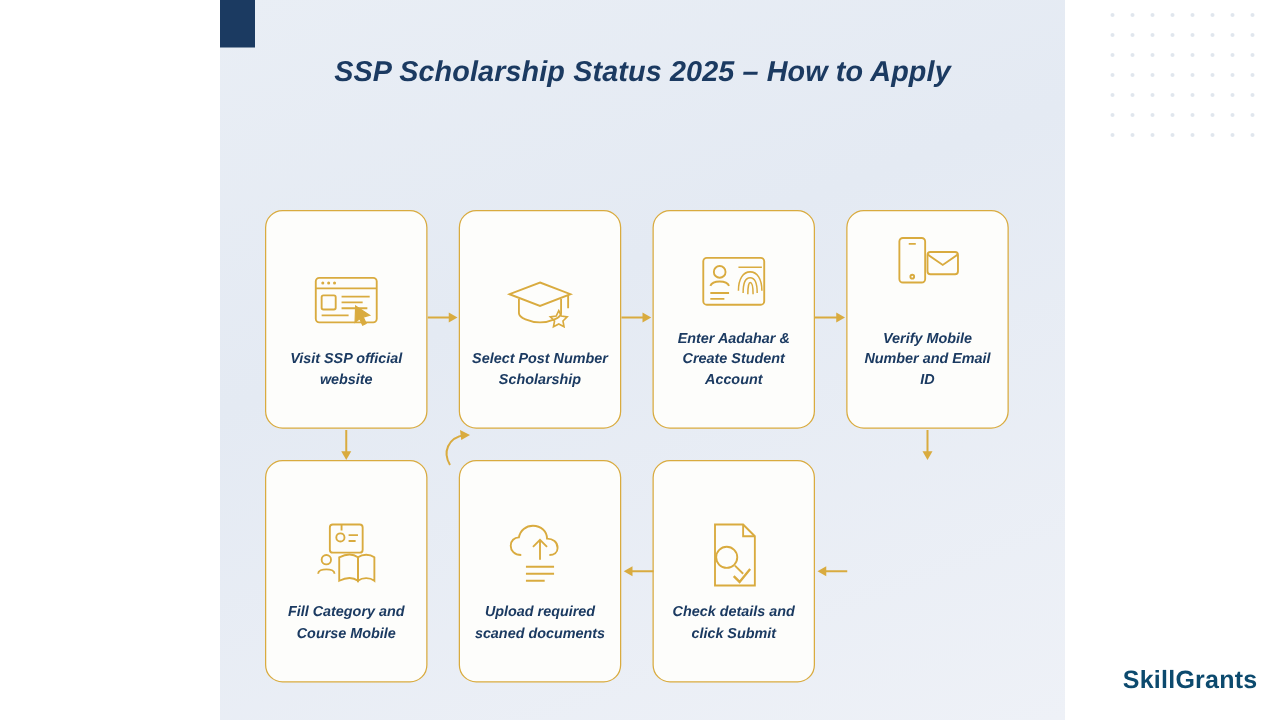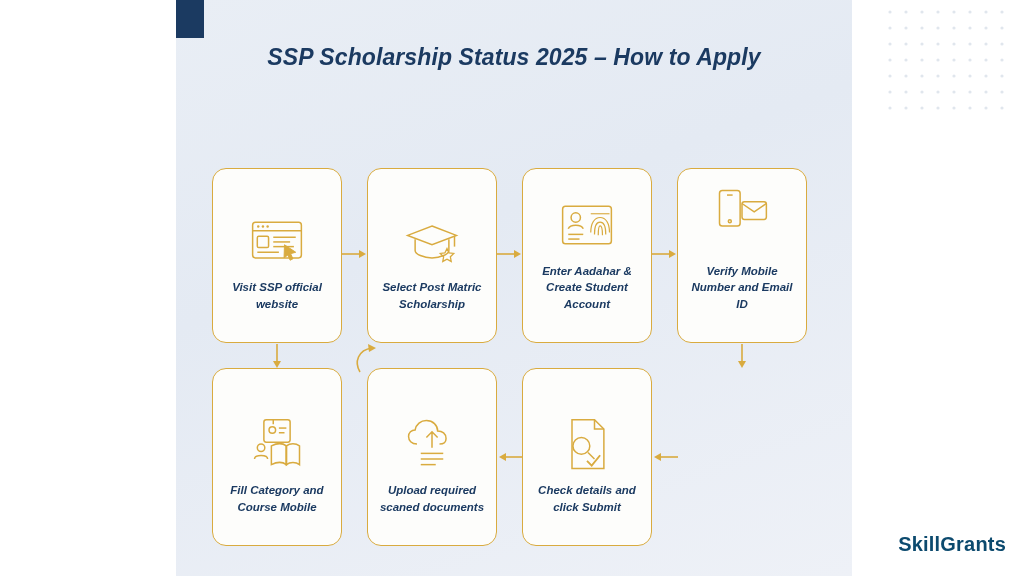--- a/index.html
+++ b/index.html
@@ -197,21 +197,21 @@
 
       <div class="card r1 c2">
         <div class="ico">
           <svg viewBox="0 0 64 64" width="60" height="60" fill="none" stroke="#d9ab3f" stroke-width="1.6">
             <path d="M32 16 L58 26 L32 36 L6 26 Z"></path>
             <path d="M14 30 V42 C14 46 23 50 32 50 C41 50 50 46 50 42 V30"></path>
             <line x1="56" y1="27" x2="56" y2="38"></line>
             <path d="M48 40 l2.2 4.6 5 .7 -3.6 3.5 .9 5 -4.5-2.4 -4.5 2.4 .9-5 -3.6-3.5 5-.7 Z" stroke-width="1.4"></path>
           </svg>
         </div>
-        <div class="label">Select Post Matric Scholarship</div>
+        <div class="label">Select Post Number Scholarship</div>
       </div>
 
       <div class="card r1 c3">
         <div class="ico">
           <svg viewBox="0 0 64 64" width="60" height="60" fill="none" stroke="#d9ab3f" stroke-width="1.6">
             <rect x="6" y="12" width="52" height="40" rx="3"></rect>
             <circle cx="20" cy="24" r="5"></circle>
             <path d="M12 36 c2-5 14-5 16 0"></path>
             <line x1="12" y1="42" x2="28" y2="42"></line>
             <line x1="12" y1="47" x2="24" y2="47"></line>

